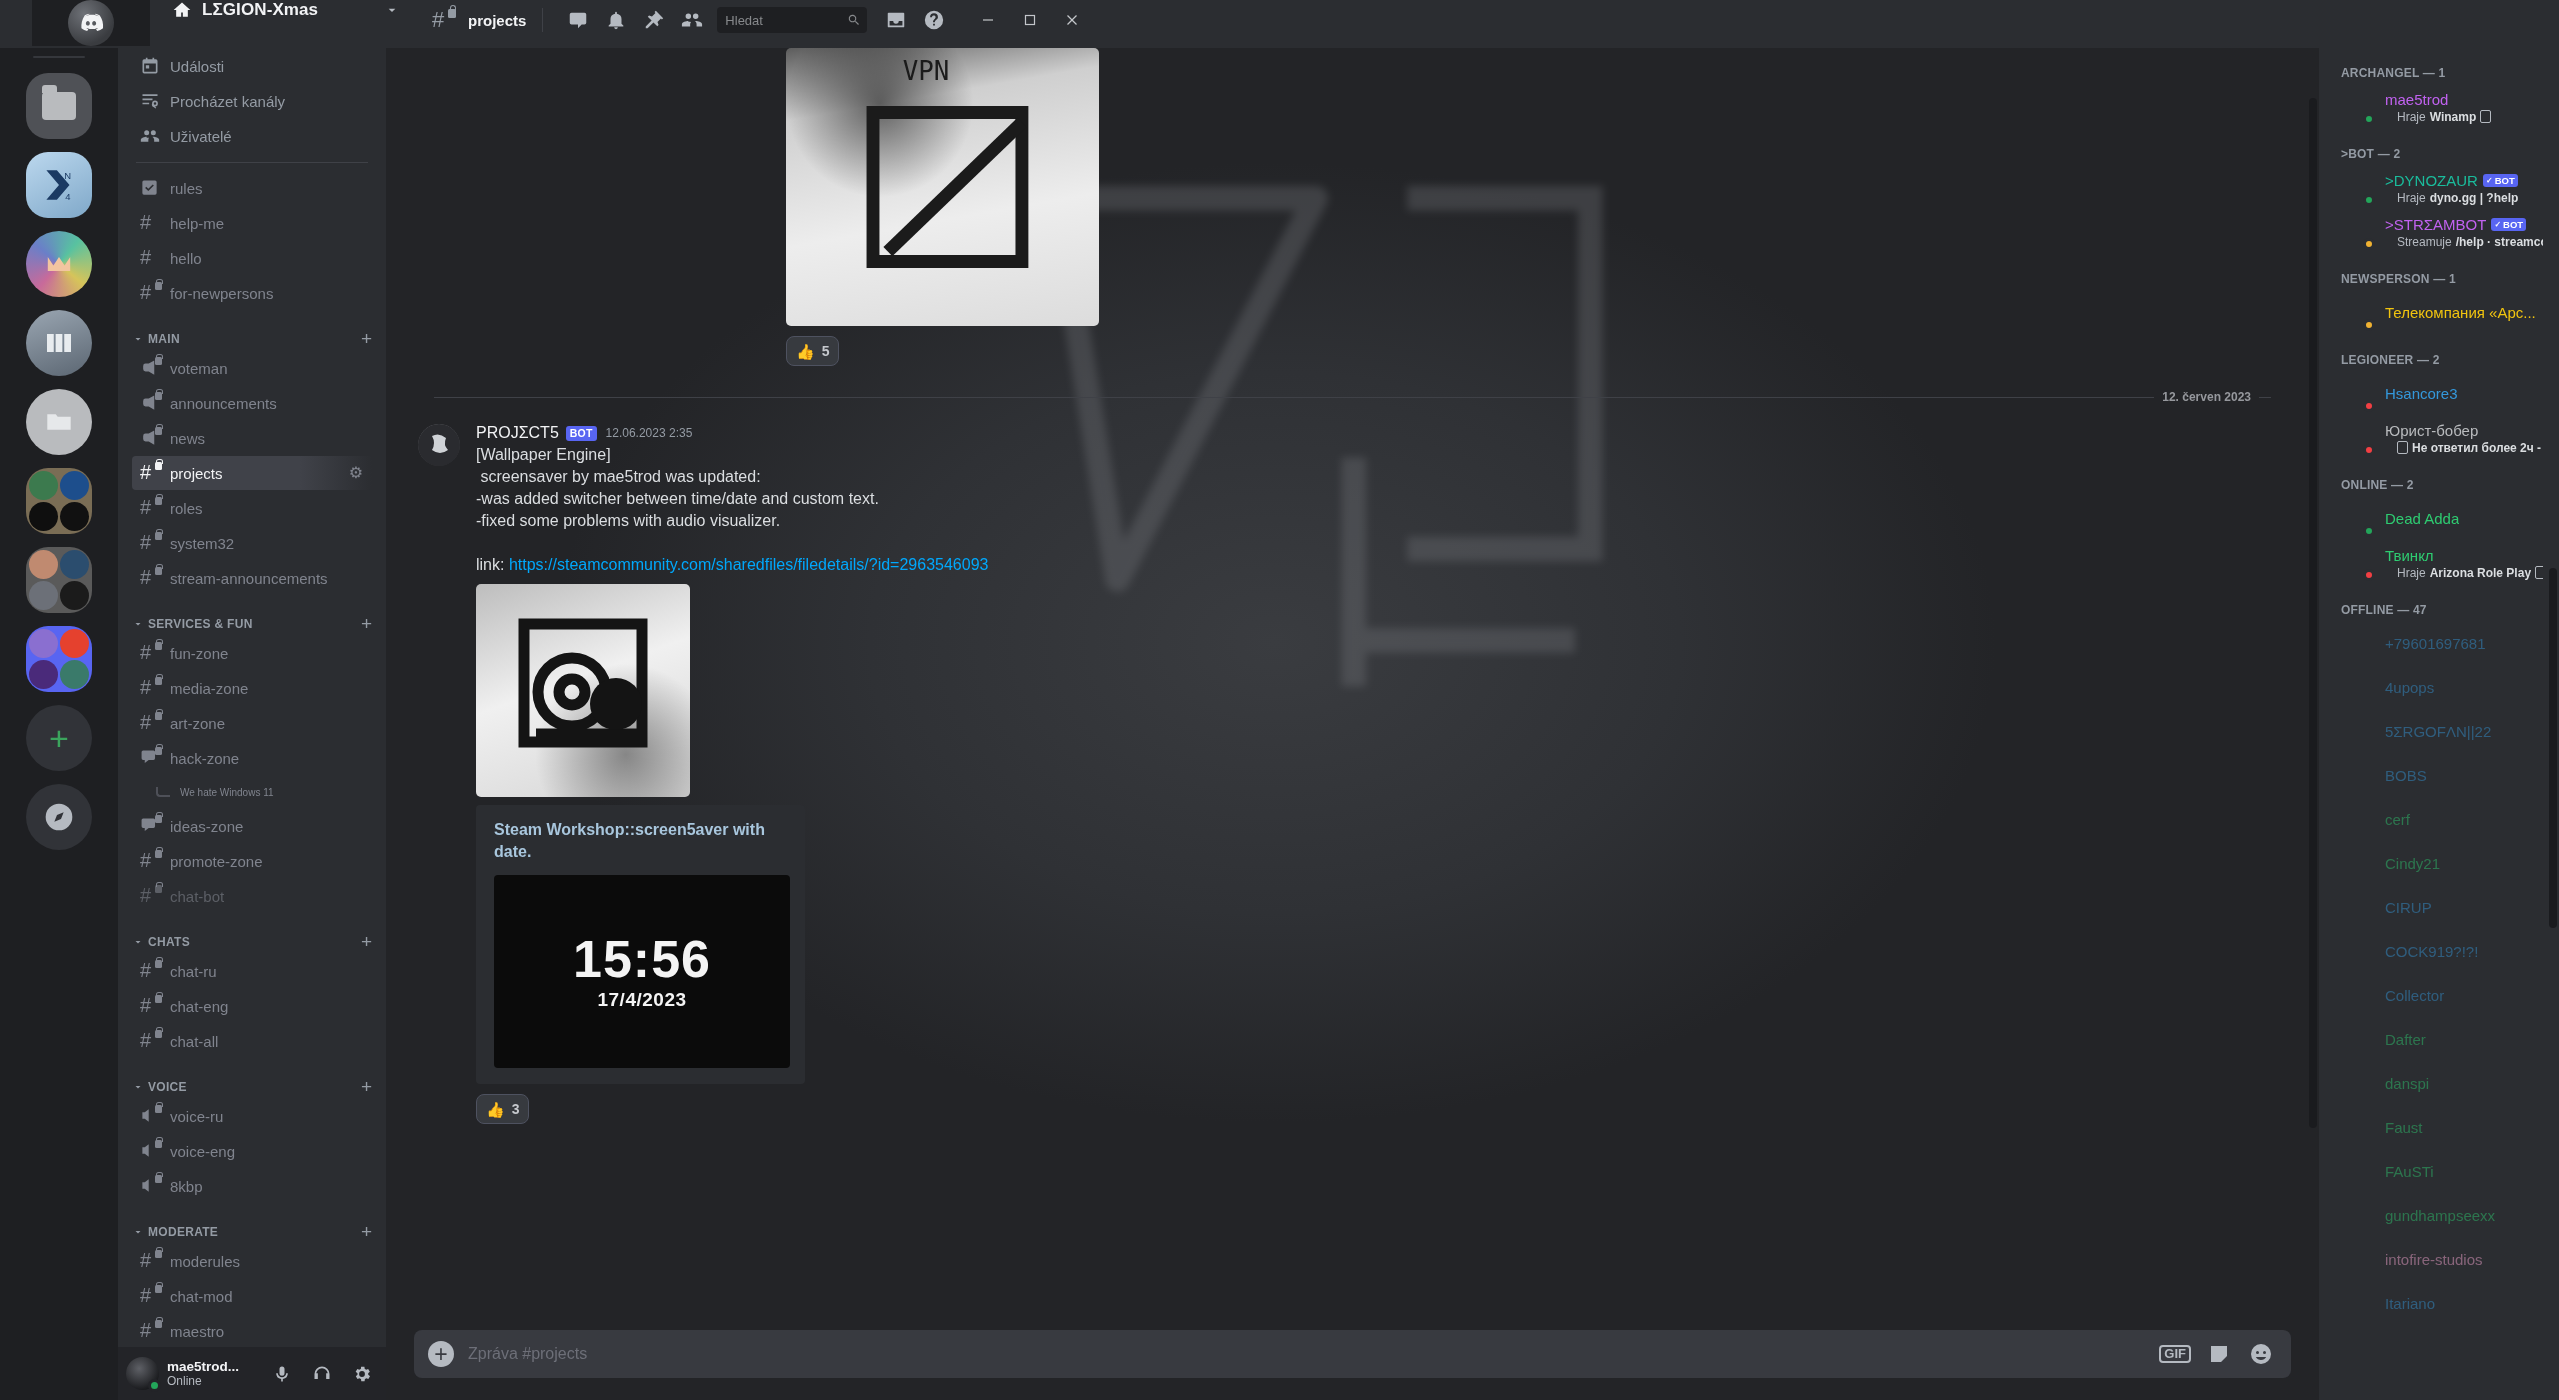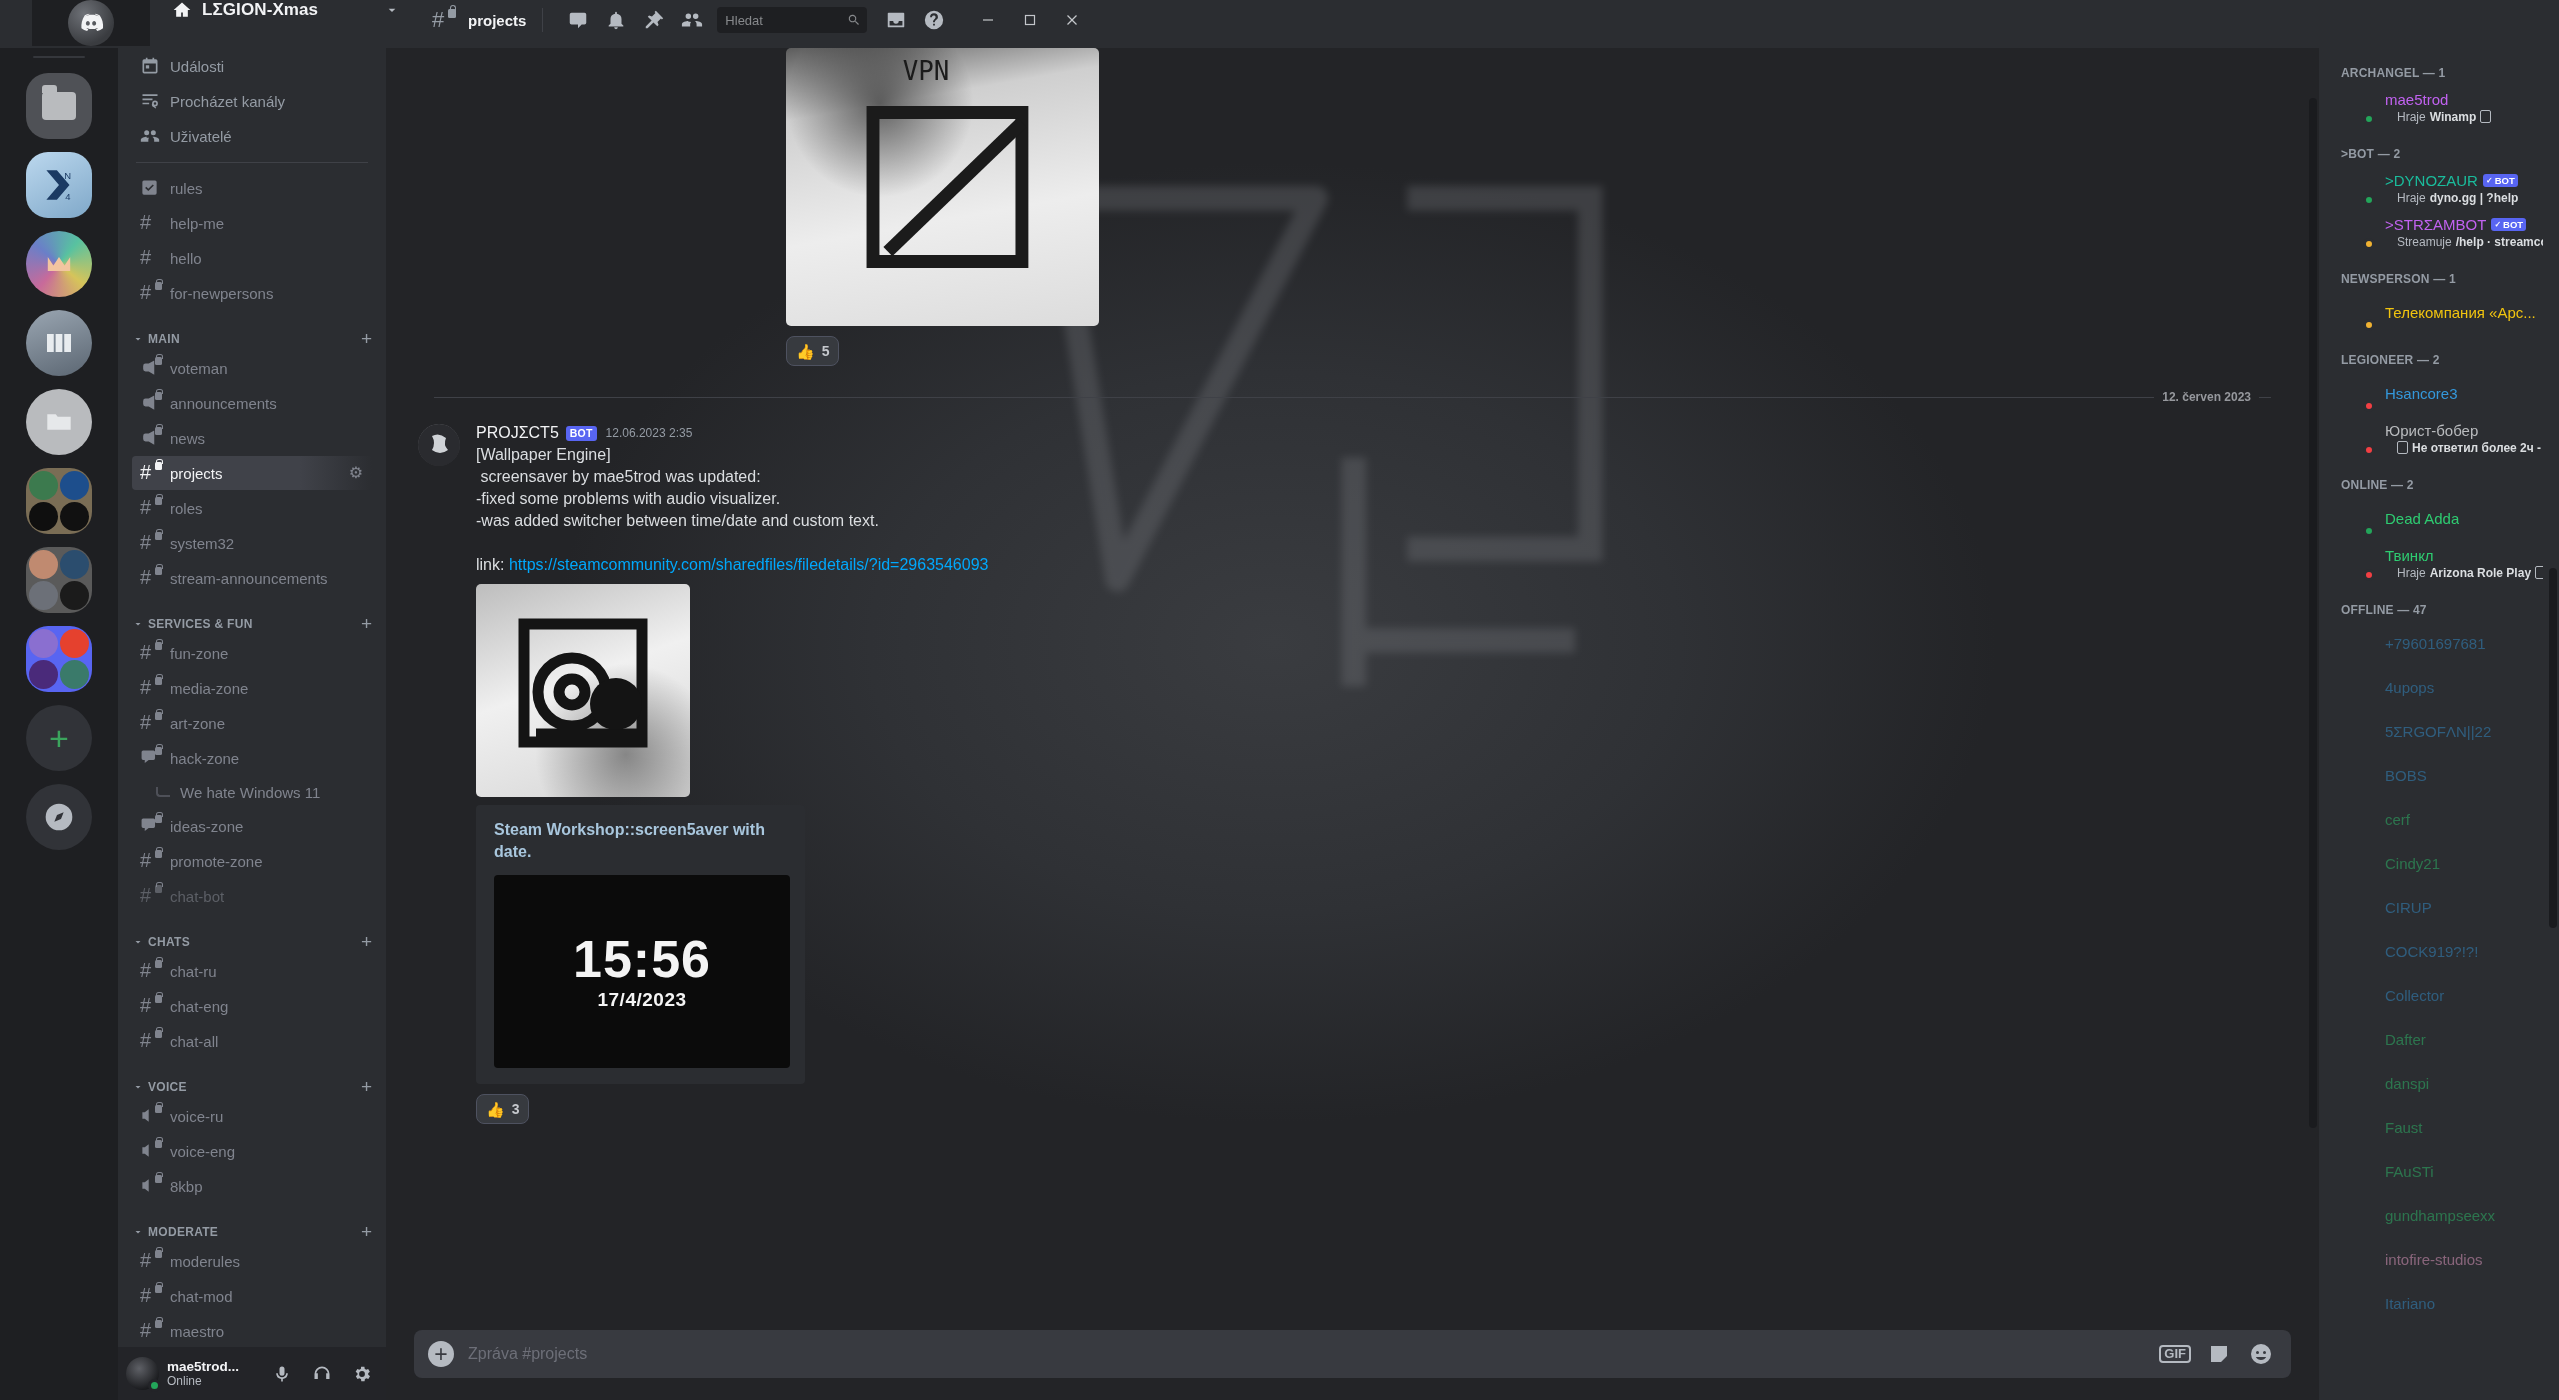--- a/index.html
+++ b/index.html
@@ -93,21 +93,21 @@
   .cicon .gl { position:absolute; left:0; top:-1px; font-size:20px; line-height:20px; color:#80848e;}
   .chan.active .cicon .gl { color:#f2f3f5; }
   .cicon .lock { position:absolute; right:0px; top:-1px; width:7px;height:8px;background:#80848e;border-radius:1.5px;}
   .cicon .lock::before{content:"";position:absolute;left:1.4px;top:-3.4px;width:4.2px;height:4.4px;border:1.4px solid #80848e;border-bottom:none;border-radius:2.6px 2.6px 0 0;}
   .chan.active .cicon .lock{background:#f2f3f5;}
   .chan.active .cicon .lock::before{border-color:#f2f3f5;}
   .cicon svg { width:20px;height:20px; fill:#80848e; }
   .chan .dotbtn { margin-left:auto; color:#80848e; font-size:16px; line-height:10px; letter-spacing:1px;}
   .thread { height:32px; margin:1px 14px 0 14px; display:flex; align-items:center; gap:10px; padding-left:24px; cursor:pointer;}
   .thread .corner { width:14px; height:10px; border-left:2px solid #4e5058; border-bottom:2px solid #4e5058; border-radius:0 0 0 4px; flex:0 0 14px;}
-  .thread .tname { font-size:15px; color:#80848e; }
+  .thread .tname { font-size:10px; color:#80848e; }
 
   
   .userpanel { height:53px; flex:0 0 53px; background:#232428; display:flex; align-items:center; padding: 0 8px 0 8px; gap:8px;}
   .up-avatar { width:33px;height:33px;border-radius:50%; position:relative; flex:0 0 33px; overflow:visible;
     background: radial-gradient(circle at 40% 35%, #5e6066, #18191c 75%); }
   .up-avatar .stat { position:absolute; right:-2px; bottom:-2px; width:13px;height:13px;border-radius:50%;
     background:#23a55a; border:3px solid #232428; }
   .up-names { flex:1; min-width:0; display:flex;flex-direction:column; justify-content:center; cursor:pointer;}
   .up-name { font-size:13.5px; font-weight:bold; color:#f2f3f5; white-space:nowrap; overflow:hidden; text-overflow:ellipsis;}
   .up-sub { font-size:12px; color:#b5bac1; }
@@ -678,22 +678,22 @@
               </svg>
           </div>
           <div class="msg-body">
             <div class="msg-head">
               <span class="msg-author">PROJΣCT5</span>
               <span class="bot-tag">BOT</span>
               <span class="msg-time">12.06.2023 2:35</span>
             </div>
             <div class="msg-line">[Wallpaper Engine]</div>
             <div class="msg-line"> screensaver by mae5trod was updated:</div>
+            <div class="msg-line">-was added switcher between time/date and custom text.</div>
             <div class="msg-line">-fixed some problems with audio visualizer.</div>
-            <div class="msg-line">-was added switcher between time/date and custom text.</div>
             <div class="msg-spacer"></div>
             <div class="msg-line"><span>link: </span><a class="msg-link">https://steamcommunity.com/sharedfiles/filedetails/?id=2963546093</a></div>
 
             <div class="attach-img" style="background:
                 radial-gradient(circle at 70% 80%, rgba(0,0,0,.4), transparent 40%),
                 linear-gradient(160deg,#bdbdbd 0%, #f0f0f0 45%, #d4d4d4 100%);">
               <svg viewBox="0 0 214 213" style="position:absolute;inset:0;width:100%;height:100%;">
                 <g fill="none" stroke="#141414" stroke-width="11">
                   <path d="M48 40h118v118H48z"></path>
                   <circle cx="96" cy="108" r="34"></circle>

